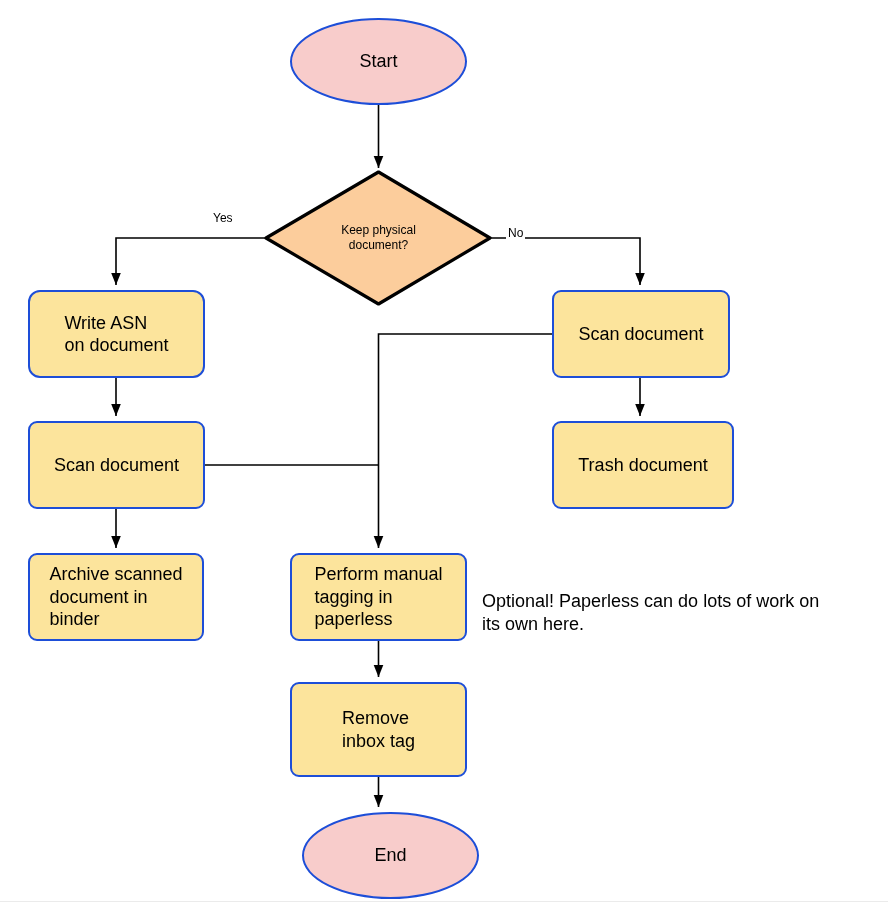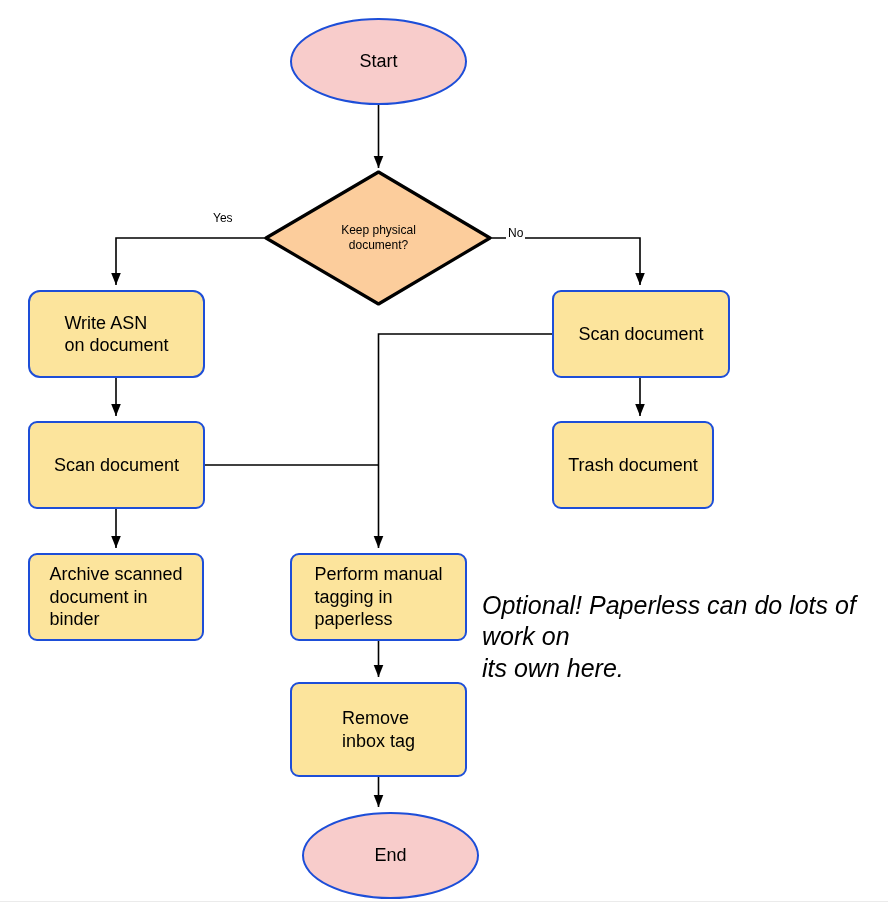--- a/index.html
+++ b/index.html
@@ -43,22 +43,21 @@
     line-height: 1.25;
   }
   .edge-label {
     position: absolute;
     font-size: 12px;
     background: #ffffff;
     padding: 0 2px;
   }
   .note {
     position: absolute;
-    font-style: italic;
-    font-size: 25px;
+    font-size: 18px;
     line-height: 1.25;
     white-space: pre-line;
   }
   .bottom-divider {
     position: absolute;
     left: 0; top: 901px;
     width: 888px; height: 1px;
     background: #ebebeb;
   }
 </style>
@@ -116,21 +115,21 @@
   </div>
 
   <div class="node process" style="left:552px; top:290px; width:178px; height:88px;">
     <span class="label-text">Scan document</span>
   </div>
 
   <div class="node process" style="left:28px; top:421px; width:177px; height:88px;">
     <span class="label-text">Scan document</span>
   </div>
 
-  <div class="node process" style="left:552px; top:421px; width:162px; height:88px;">
+  <div class="node process" style="left:552px; top:421px; width:182px; height:88px;">
     <span class="label-text">Trash document</span>
   </div>
 
   <div class="node process" style="left:290px; top:553px; width:177px; height:88px;">
     <span class="label-text">Perform manual
 tagging in
 paperless</span>
   </div>
 
   <div class="node process" style="left:28px; top:553px; width:176px; height:88px;">

